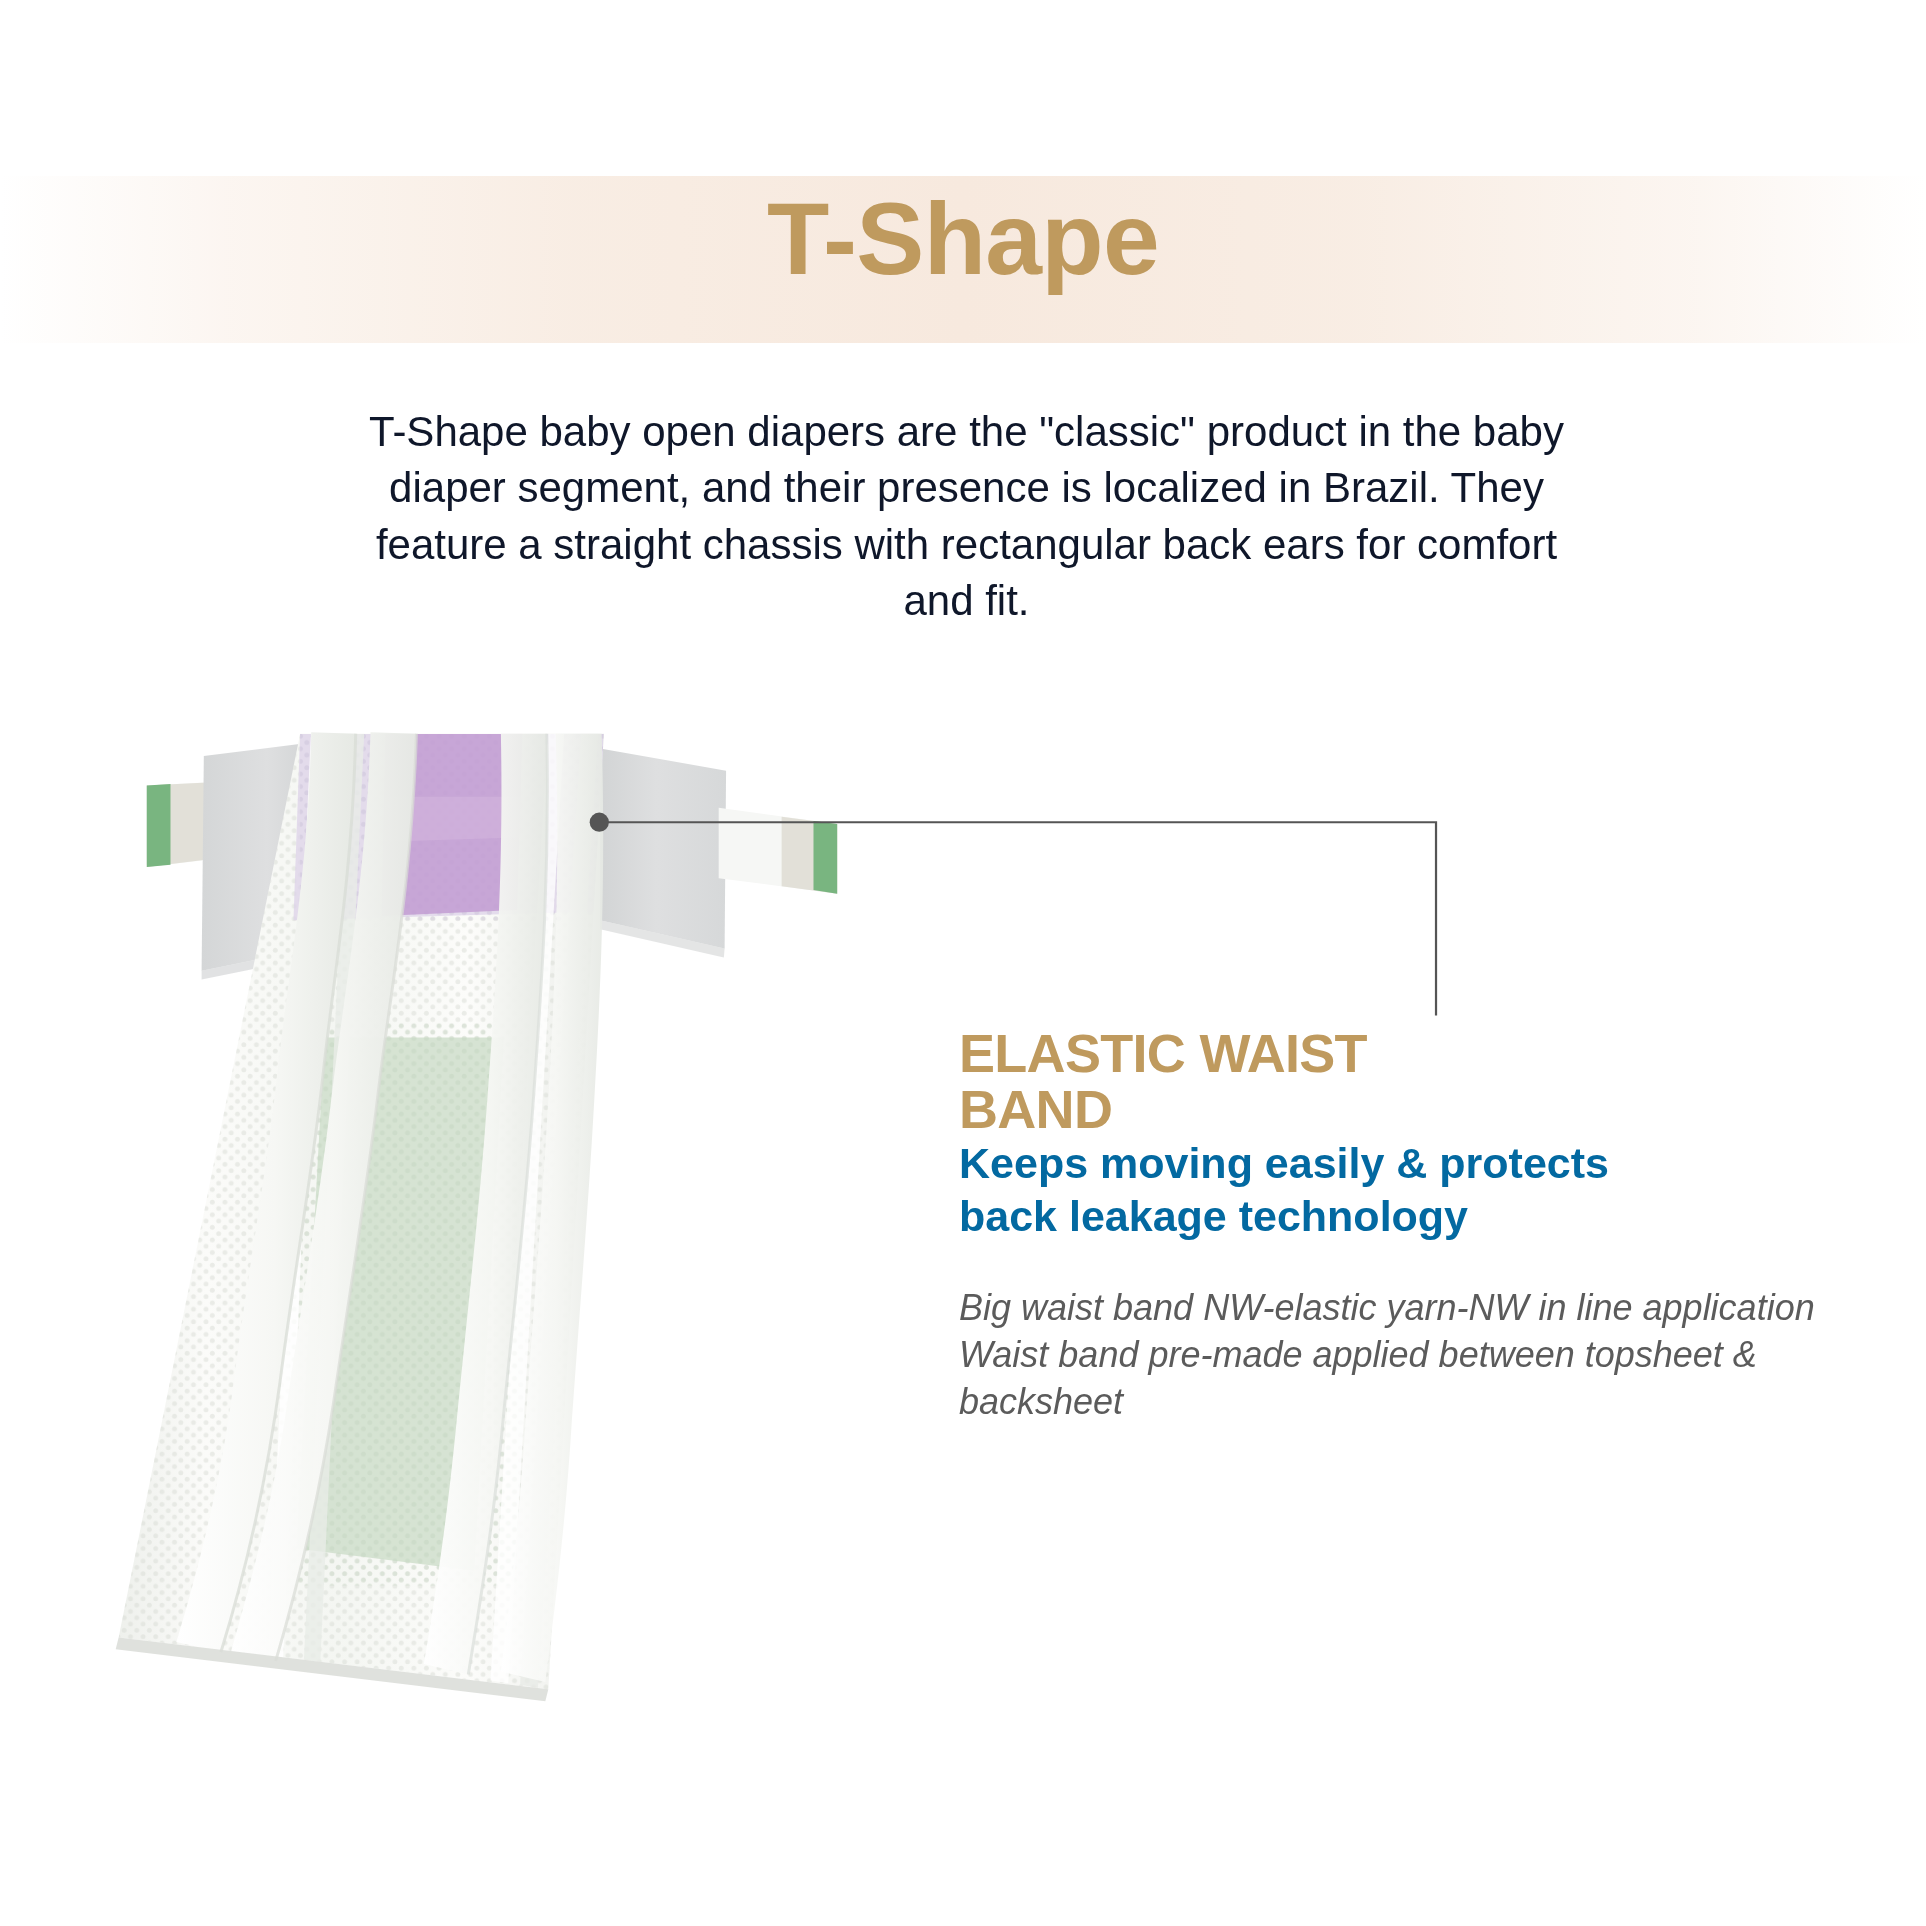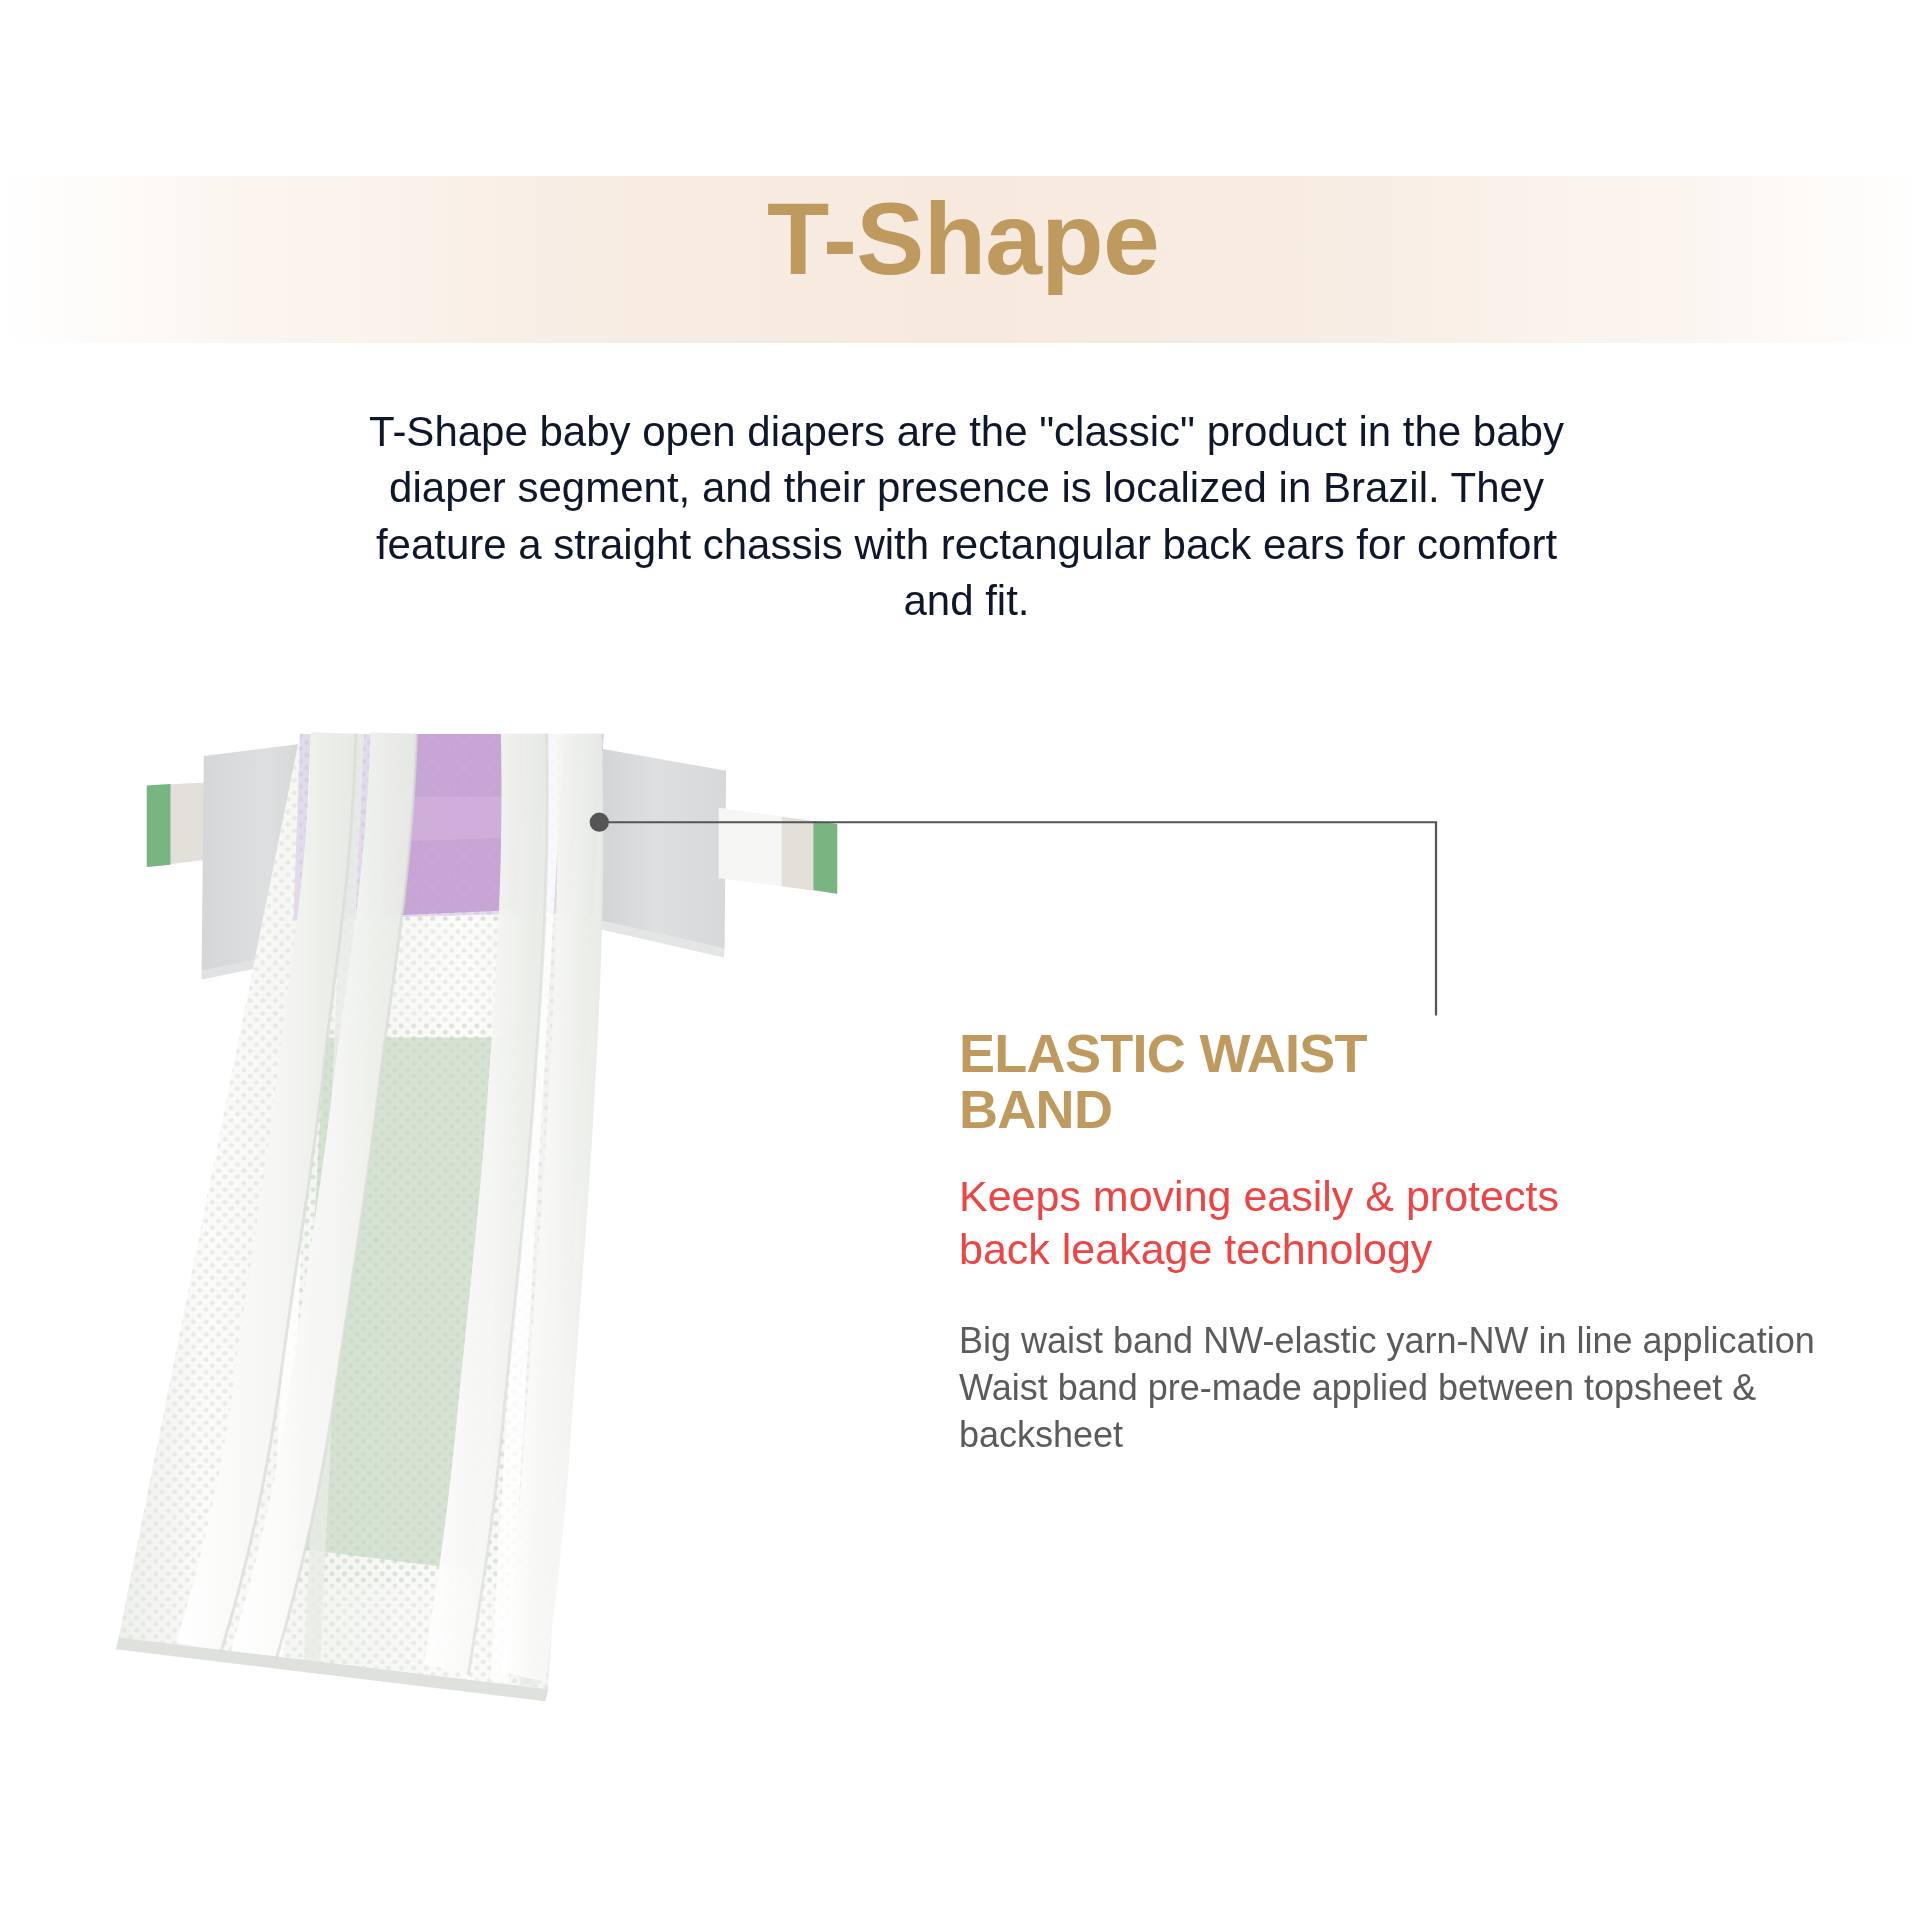--- a/index.html
+++ b/index.html
@@ -51,28 +51,27 @@
 
   
   #callout{
     position:absolute; left:959px; top:1026px; width:882px;
   }
   #callout-title{
     font-size:54px; font-weight:700; color:#BF9A5E;
     line-height:1.03; letter-spacing:-0.7px; white-space:pre-line;
   }
   #callout-sub{
-    margin-top:33px;
-    font-size:43px; font-weight:400; color:#ef4444;
+    font-size:43px; font-weight:700; color:#0369a1;
     line-height:1.22; white-space:pre-line;
   }
   #callout-body{
     margin-top:43px;
     font-size:36px; font-weight:300; color:#5B5B5B;
-    line-height:1.30; white-space:pre-line;
+    line-height:1.30; white-space:pre-line;font-style:italic;
   }
 </style>
 </head>
 <body>
 
 <div id="title-band"></div>
 <h1 id="page-title">T-Shape</h1>
 
 <p id="intro">T-Shape baby open diapers are the "classic" product in the baby diaper segment, and their presence is localized in Brazil. They feature a straight chassis with rectangular back ears for comfort and fit.</p>
 

